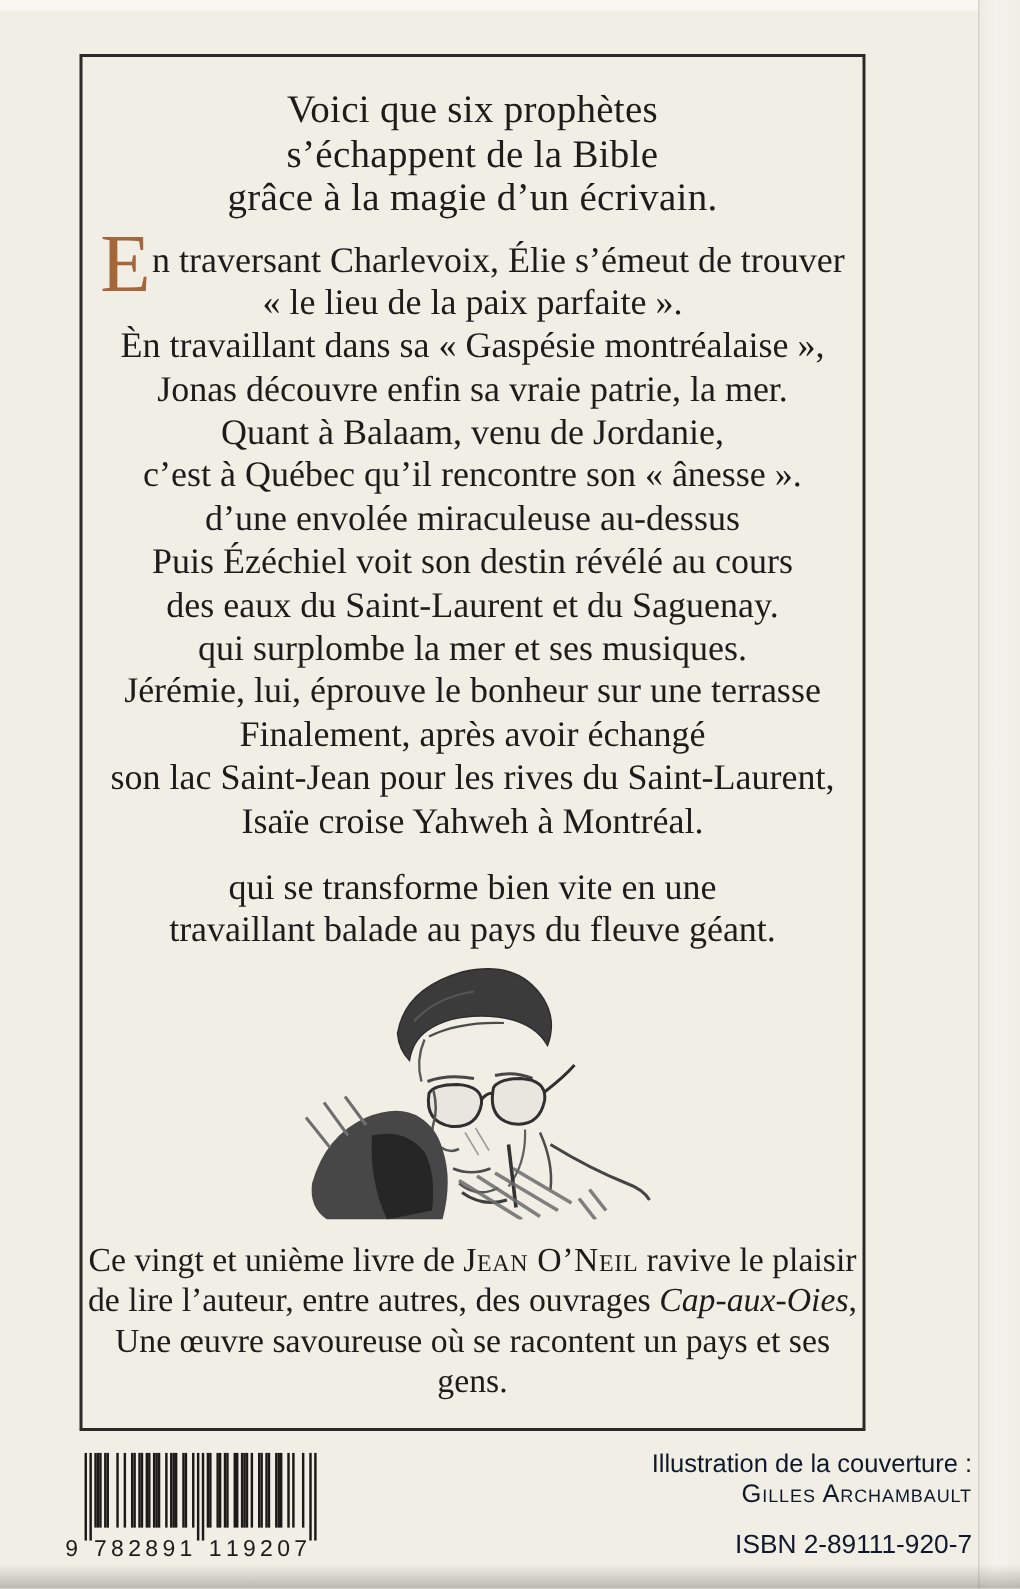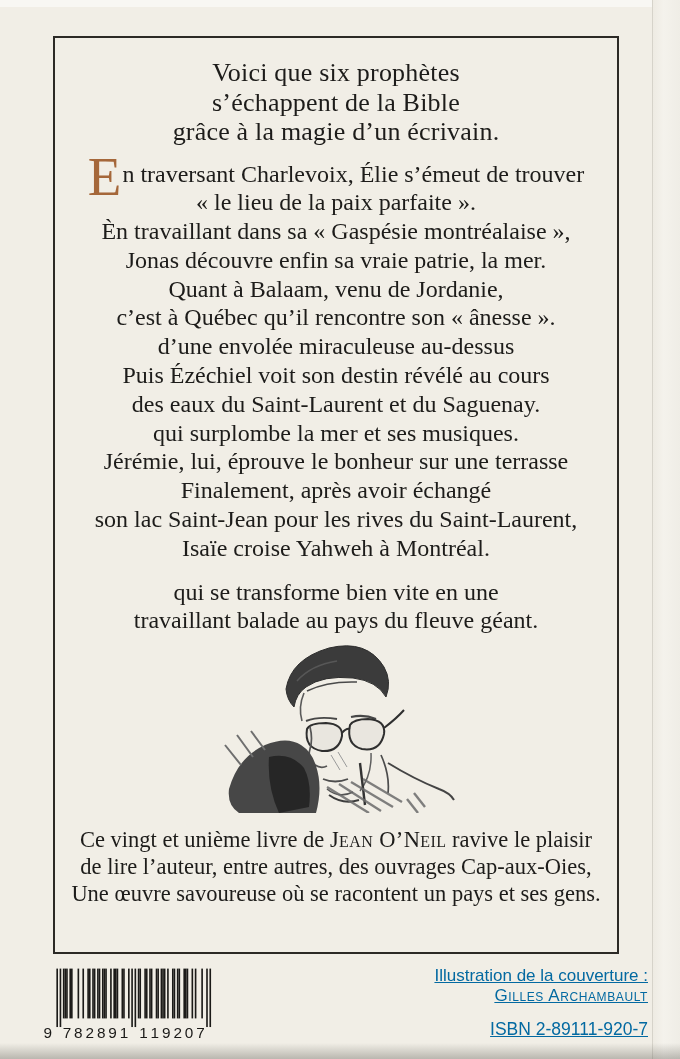--- a/index.html
+++ b/index.html
@@ -17,21 +17,21 @@
     overflow:hidden;
   }
   .scan-top{position:absolute;left:0;top:0;width:100%;height:7px;background:#f8f7f3;z-index:5;}
   .scan-right{position:absolute;right:0;top:0;width:27px;height:100%;
     background:linear-gradient(to right,#eeebe3,#f4f2ec 40%,#efede6);
     border-left:1px solid #d6d3ca;z-index:5;}
   .scan-bottom{position:absolute;left:0;bottom:0;width:100%;height:16px;
     background:linear-gradient(to bottom,rgba(0,0,0,0),rgba(95,93,86,.38));z-index:6;}
 
   .frame{
-    position:absolute;left:53px;top:36px;width:566px;height:918px;
+    position:absolute;left:53px;top:36px;width:524px;height:918px;
     border:2px solid #2c2a26;
     box-sizing:border-box;
     text-align:center;
   }
   .tagline{
     margin-top:20px;
     font-size:26px;line-height:29.5px;
     letter-spacing:.2px;
   }
   .synopsis{
@@ -58,27 +58,27 @@
   .illustration{
     margin-top:2px;
     height:176px;
     display:flex;justify-content:center;align-items:flex-start;
   }
   .closing{
     margin-top:13px;
     font-size:22.5px;line-height:27px;
   }
   .smallcaps{font-variant:small-caps;letter-spacing:.4px;}
-  .italic{text-align:center;}
+  .italic{font-style:italic;text-align:center;}
 
   .footer-credit{
     position:absolute;right:32px;top:966px;
     text-align:right;
     font-family:"Liberation Sans","DejaVu Sans",sans-serif;
-    font-size:17px;line-height:20px;color:#0369a1;text-decoration:underline;
+    font-size:17px;line-height:20px;color:#0f172a;
   }
   .footer-credit .name{font-variant:small-caps;letter-spacing:.6px;}
   .footer-credit .isbn{margin-top:13px;font-size:17.5px;}
 
   .barcode-wrap{
     position:absolute;left:42px;top:964px;width:182px;height:82px;
   }
 </style>
 </head>
 <body>

